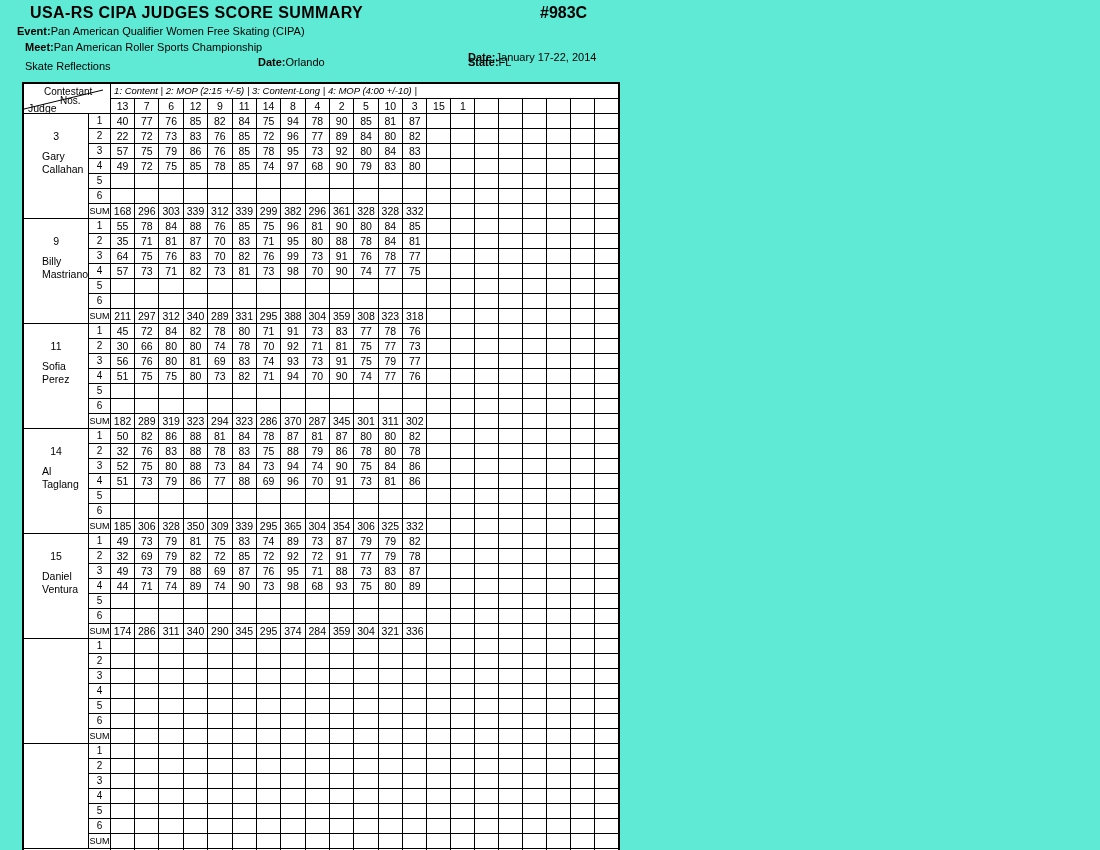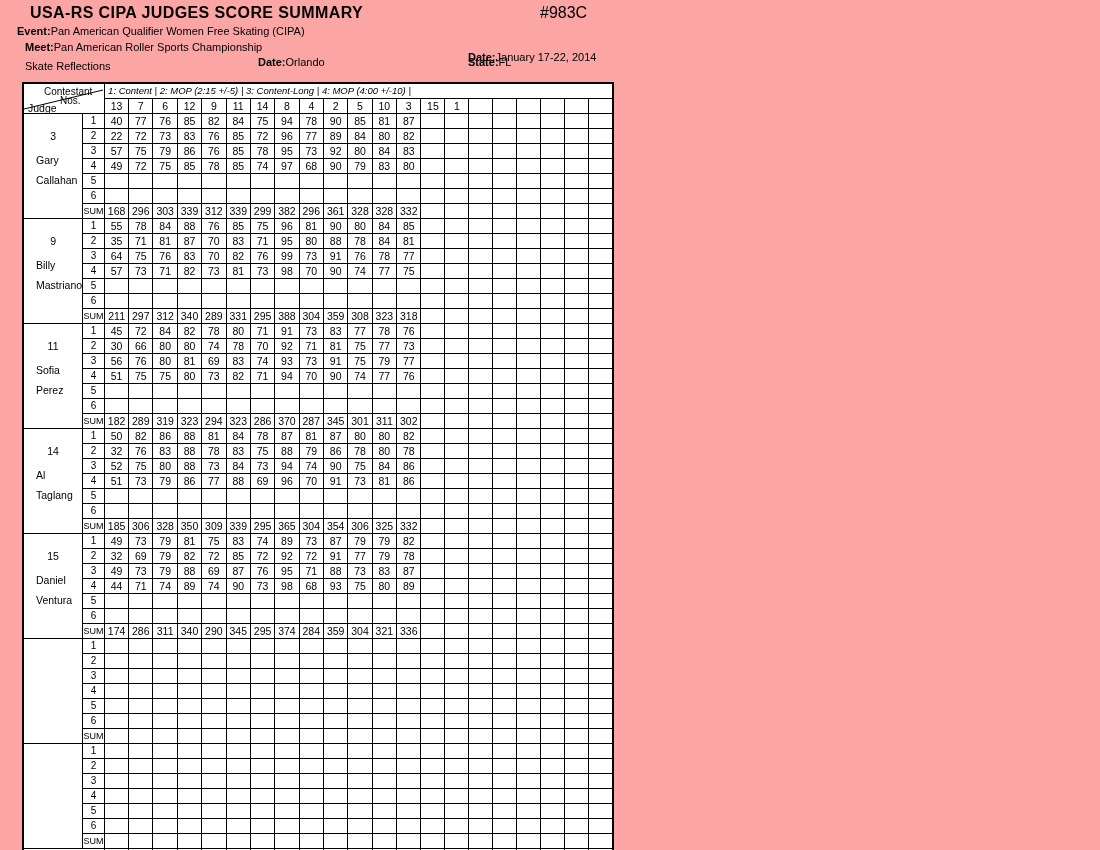--- a/index.html
+++ b/index.html
@@ -1,21 +1,21 @@
 <!DOCTYPE html>
 <html><head>
 <meta charset="utf-8">
 <style>
   * { box-sizing: border-box; }
   html,body { margin:0; padding:0; background:#ffffff; }
   body { font-family:"Liberation Sans", sans-serif; color:#000; }
-  .page { position:relative; width:1100px; height:850px; background:#fca5a5; overflow:hidden; }
+  .page { position:relative; width:1100px; height:850px; background:#5eead4; overflow:hidden; }
 
   .page-title { position:absolute; left:30px; top:4px; font-size:16px; font-weight:bold; letter-spacing:0.4px; }
-  .doc-number { position:absolute; left:540px; top:4px; font-size:16px; font-weight:normal; }
+  .doc-number { position:absolute; left:540px; top:4px; font-size:16px; font-weight:bold; }
 
   .meta { position:absolute; font-size:11px; white-space:nowrap; }
   .m-event { left:9px; top:25px;margin-left:8px; }
   .m-meet  { left:25px; top:41px; }
   .m-date  { left:468px; top:51px; }
   .m-venue { left:25px; top:60px;text-align:center; }
   .m-city  { left:258px; top:56px; }
   .m-state { left:468px; top:56px; }
   .blbl { font-weight:bold; }
 
@@ -33,21 +33,21 @@
   .corner-bottom { position:absolute; top:16px; left:4px; font-size:10.5px; }
   .corner-diag { position:absolute; top:0; left:0; }
 
   td.segments { font-size:9.5px; text-align:left; padding-left:3px;font-style:italic; }
   td.contestant-no { text-align:center; }
   td.rownum { text-align:center; font-size:10px; }
   td.rownum.sumlbl { font-size:9px; }
   td.num { text-align:center; }
   td.judge-cell { vertical-align:top; text-align:left; font-size:10.5px; }
   .judge-no { text-align:center; margin-top:15px; }
-  .judge-name { padding-left:12px; margin-top:7px; line-height:20px; }
+  .judge-name { padding-left:18px; margin-top:7px; line-height:13px; }
   td.total-label { text-align:center; font-weight:normal; }
 </style>
 </head>
 <body>
 
 <div class="page">
   <div class="page-title">USA-RS CIPA JUDGES SCORE SUMMARY</div>
   <div class="doc-number">#983C</div>
 
   <div class="meta m-event"><span class="blbl">Event:</span><span>Pan American Qualifier Women Free Skating  (CIPA)</span></div>

